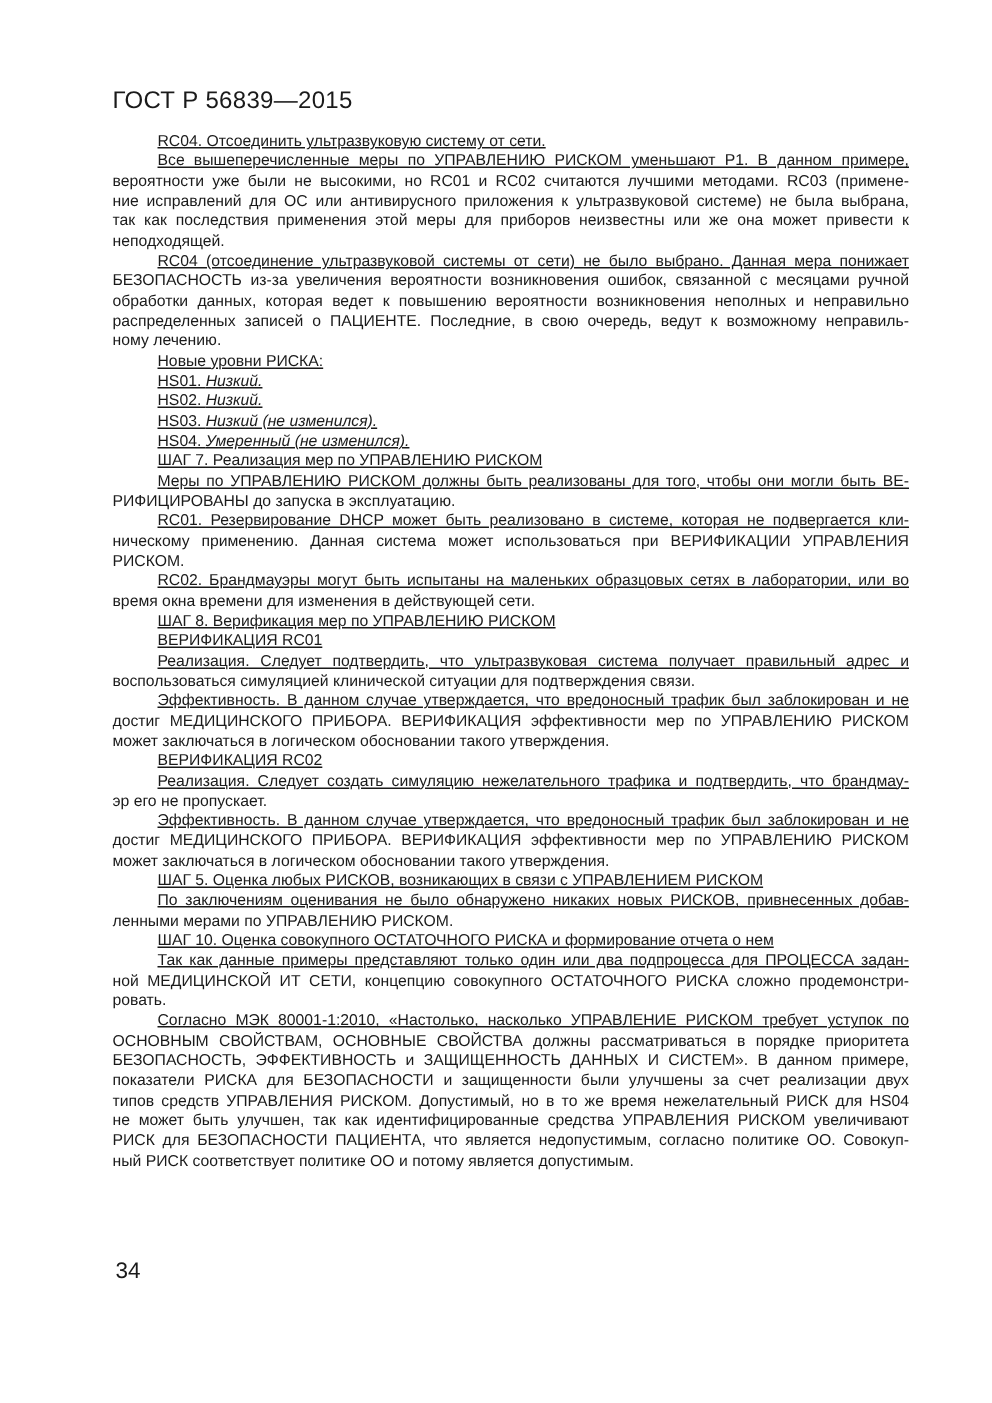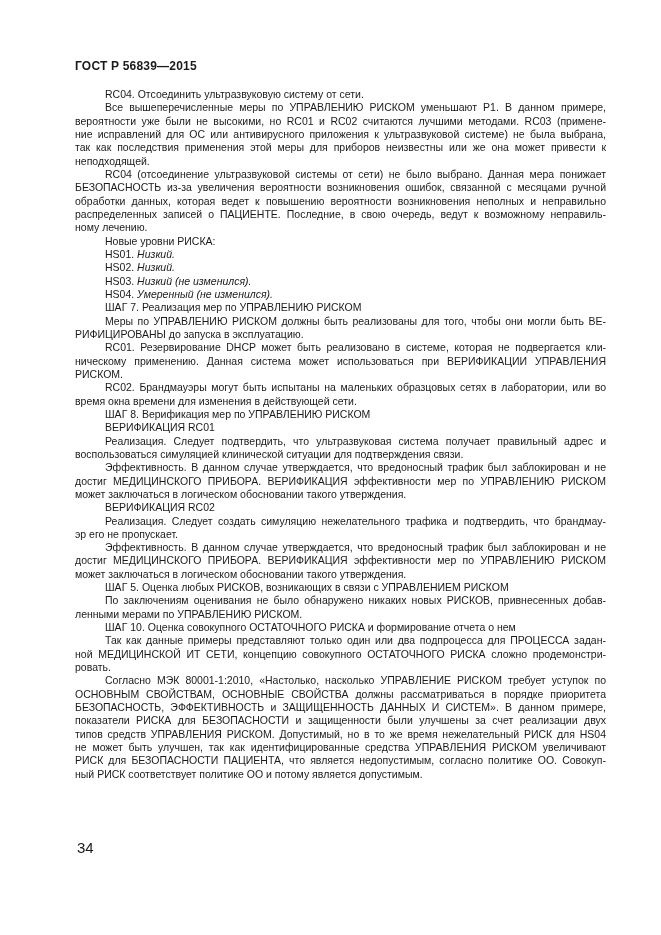--- a/index.html
+++ b/index.html
@@ -11,35 +11,35 @@
   }
   .page {
     position: relative;
     width: 661px; height: 935px;
     background: #ffffff;
     overflow: hidden;
   }
   .doc-header {
     position: absolute;
     left: 75px; top: 59px;
-    font-size: 12px;
-    font-weight: bold;
+    font-size: 16px;
+    font-weight: normal;
     letter-spacing: 0.2px;
     white-space: nowrap;
     text-align: right;
   }
   .doc-body {
     position: absolute;
     left: 75px; top: 88px;
     width: 531px;
     font-size: 10.5px;
     line-height: 13.33px;
   }
   .line { height: 13.33px; overflow: hidden; }
-  .line.indent { padding-left: 30px; }
+  .line.indent { padding-left: 30px; text-decoration: underline; }
   .line.fill {
     text-align: justify;
     text-align-last: justify;
   }
   .line .it { font-style: italic; }
   .page-number {
     position: absolute;
     left: 77px; top: 839px;
     font-size: 15px;
   }

